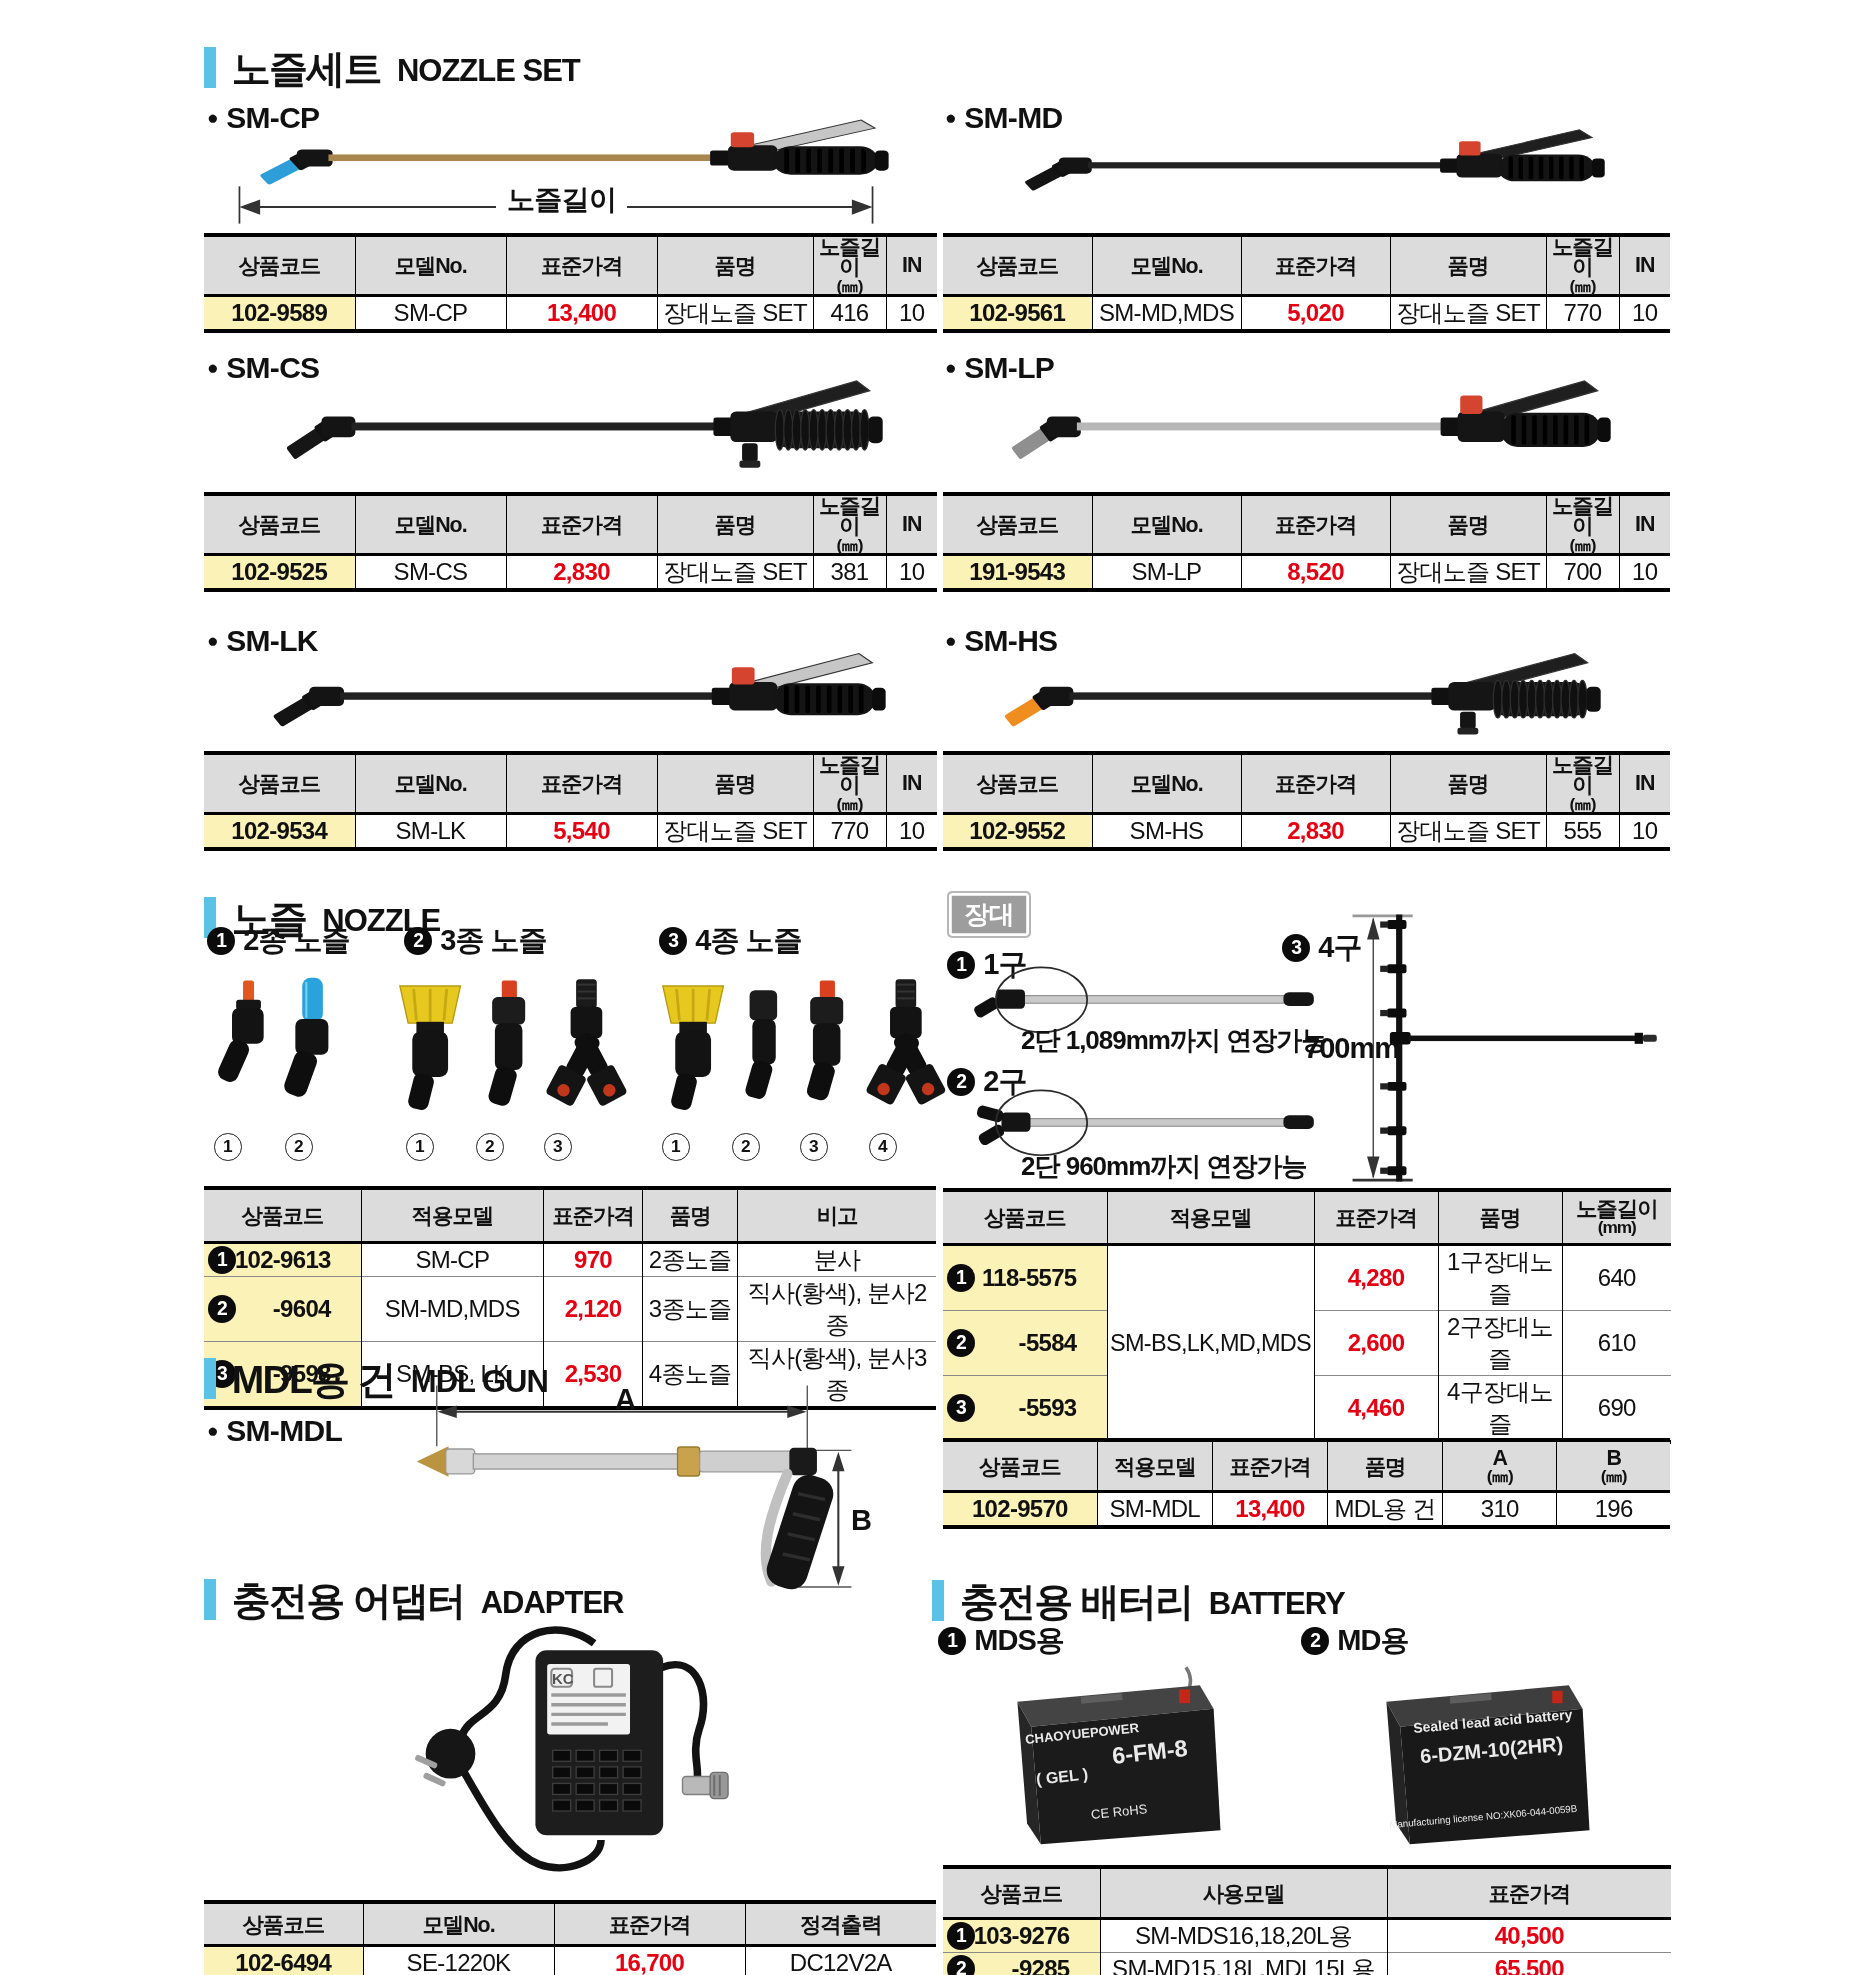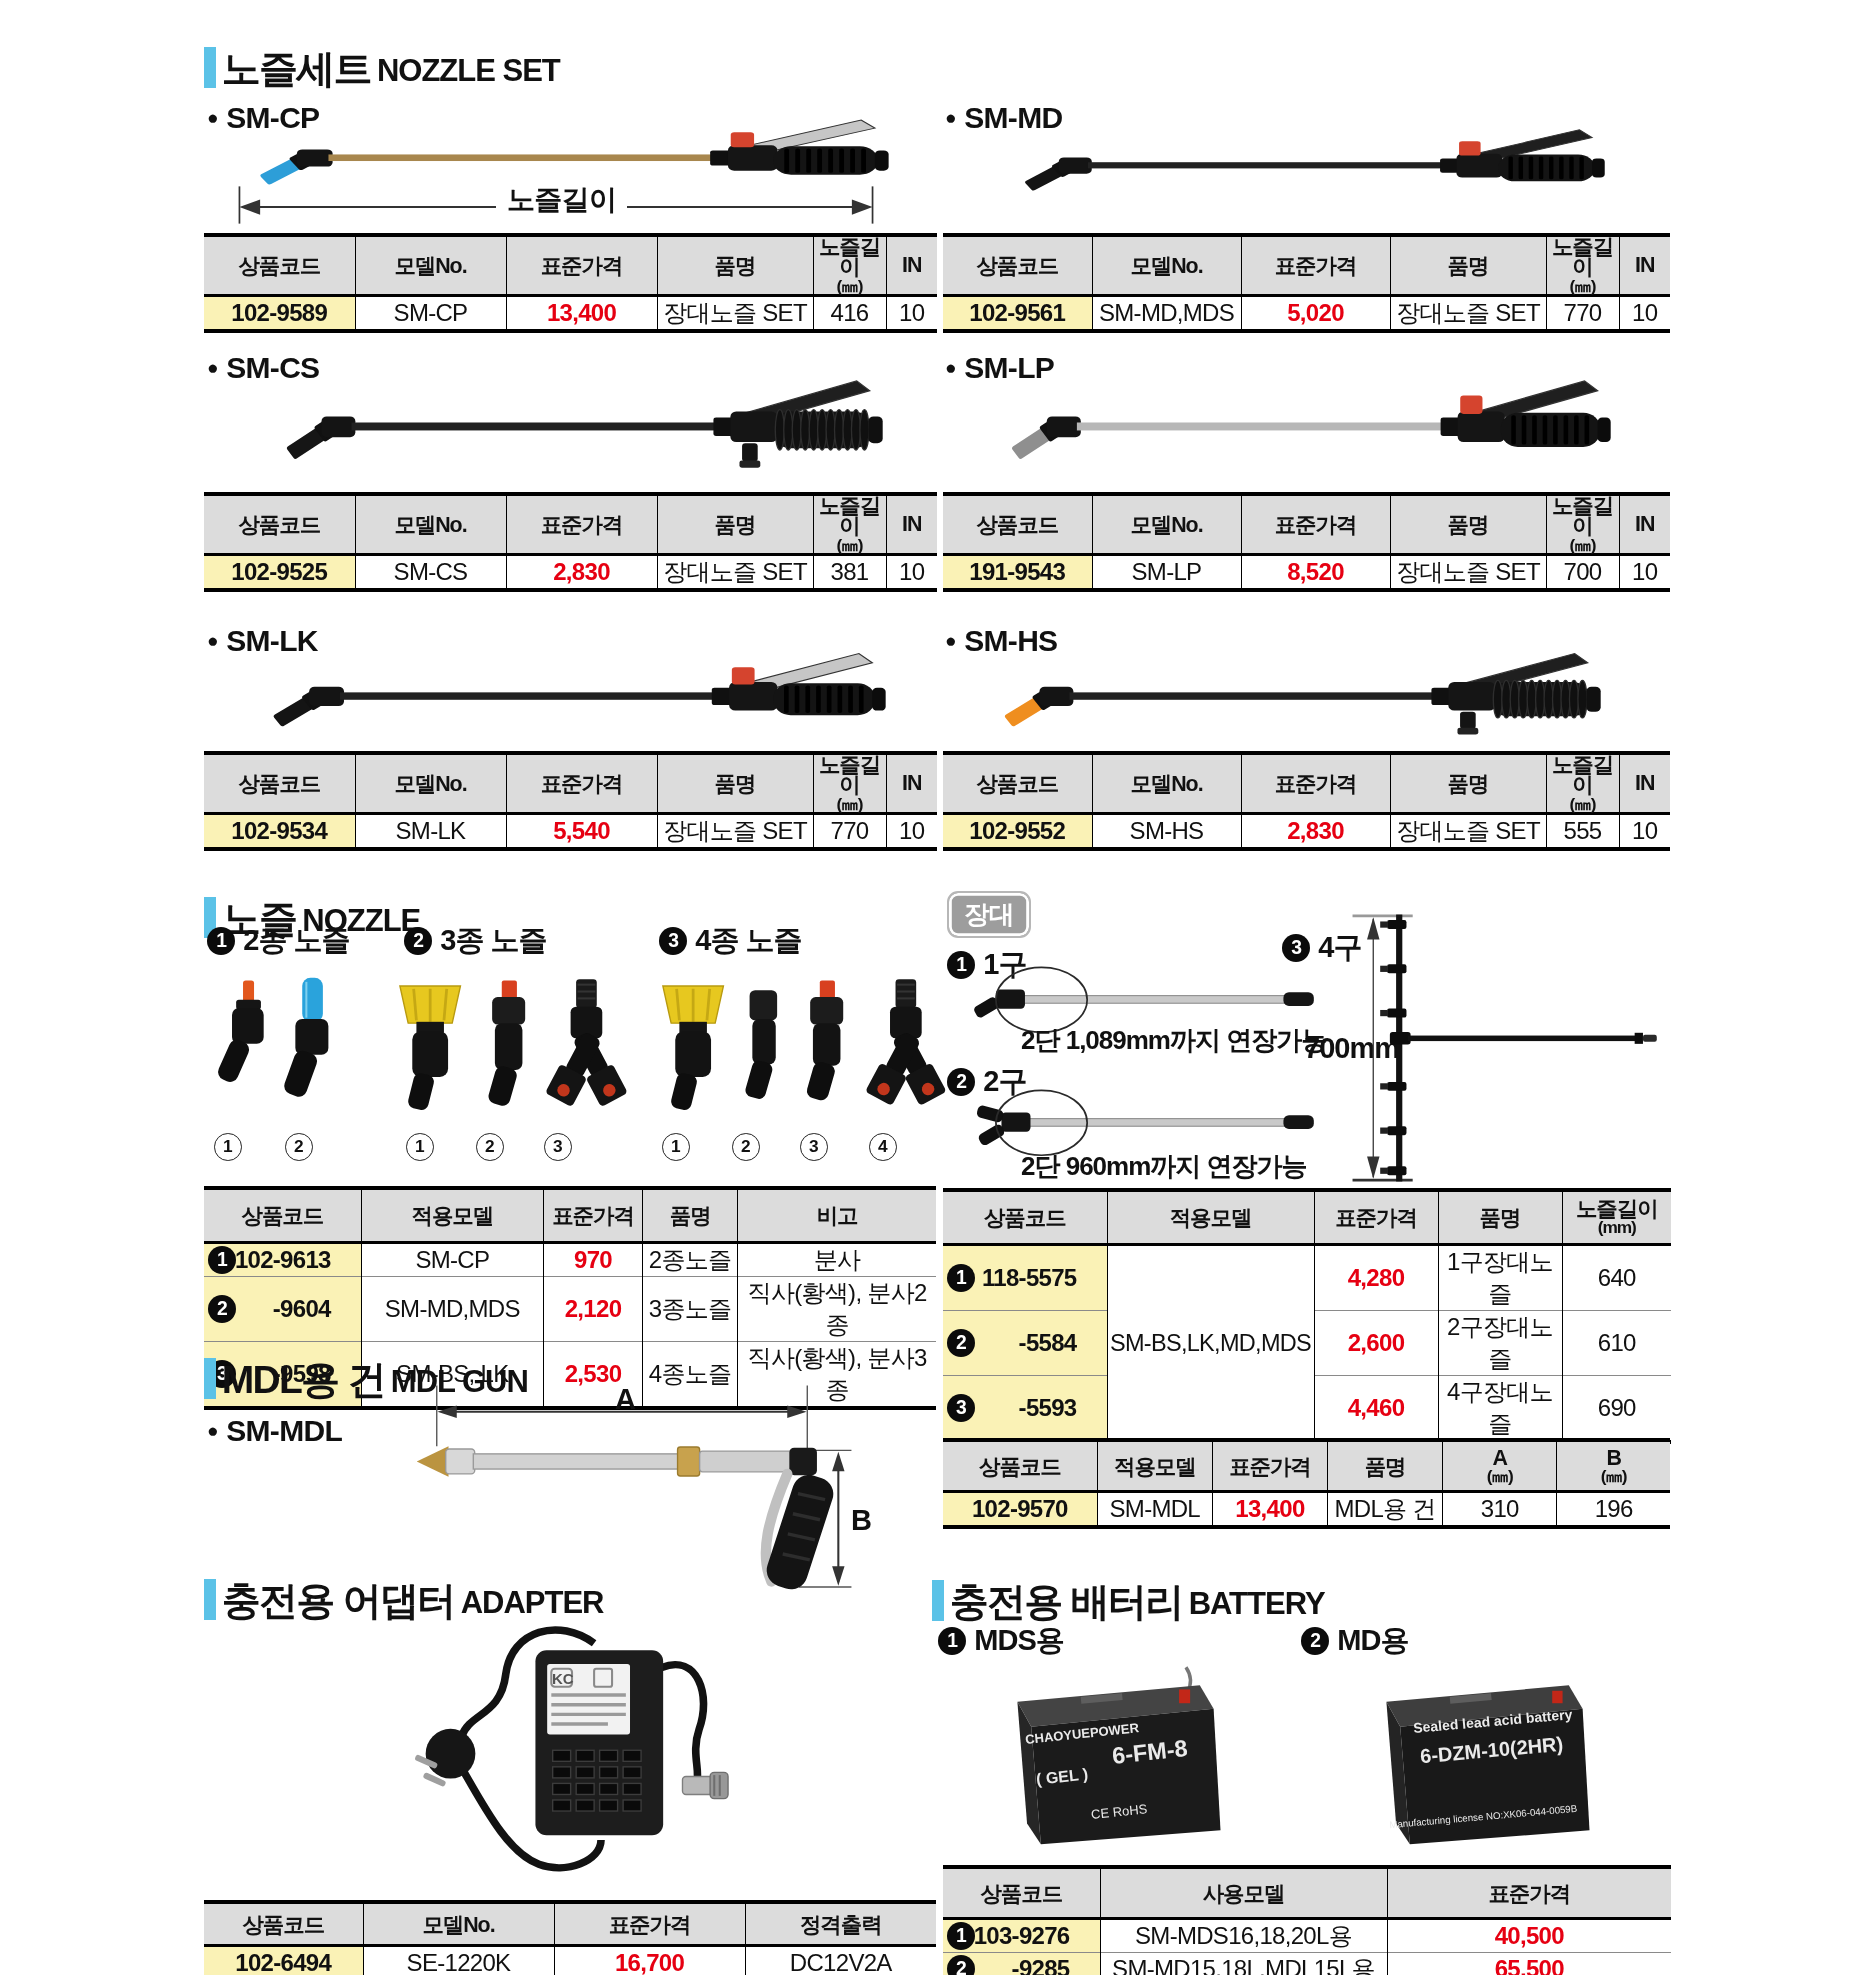--- a/index.html
+++ b/index.html
@@ -1,21 +1,21 @@
 <!DOCTYPE html>
 <html style="--accent: #5bc2e7; --price: #e60012; --hbg: #dcdcdc; --ybg: #faf2b6;font-size:11px"><head>
 <meta charset="utf-8">
 <style>
   :root{ --accent:#5bc2e7; --price:#e60012; --hbg:#dcdcdc; --ybg:#faf2b6; }
   html,body{margin:0;padding:0;}
   body{width:1873px;height:1975px;position:relative;background:#fff;overflow:hidden;
        font-family:"Liberation Sans","DejaVu Sans",sans-serif;color:#111;}
   .abs{position:absolute;}
   
-  .sec-h{position:absolute;display:flex;align-items:flex-end;gap:6px;}
+  .sec-h{position:absolute;display:flex;align-items:flex-end;gap:16px;}
   .sec-bar{width:11.7px;height:41px;background:var(--accent);}
   .sec-ko{font-size:39px;font-weight:800;letter-spacing:-1.7px;line-height:1;}
   .sec-en{font-size:31px;font-weight:700;letter-spacing:-1px;line-height:1;padding-bottom:2.1px;}
   
   .plabel{position:absolute;display:flex;align-items:center;gap:8.3px;font-size:30px;font-weight:700;letter-spacing:-0.7px;}
   .plabel .dot{font-size:19.3px;line-height:1;}
   
   .vlabel{position:absolute;display:flex;align-items:center;gap:8.3px;font-size:29px;font-weight:700;letter-spacing:-1px;}
   .cn{display:inline-flex;width:28px;height:28px;border-radius:50%;background:#0b0b0b;color:#fff;
       align-items:center;justify-content:center;font-size:19.3px;font-weight:700;flex:0 0 auto;}
@@ -36,21 +36,21 @@
   .t-b  thead th{height:48px;} .t-b  tbody td{height:30px;}
   td.code{background:var(--ybg);font-weight:600;}
   td.price{color:var(--price);font-weight:700;}
   td.rel{position:relative;}
   td.rel .cn{position:absolute;left:4.1px;top:50%;transform:translateY(-50%);}
   td.rel .cv{display:block;text-align:right;padding-right:30px;}
   .two{line-height:.95;} .two .l1{display:block;} .two .l2{display:block;font-size:17.3px;}
   
   .note{position:absolute;font-size:26px;font-weight:600;letter-spacing:-1px;white-space:nowrap;}
   .dimtext{position:absolute;font-size:28px;font-weight:600;background:#fff;padding:0 11px;letter-spacing:-0.7px;}
-  .badge{position:absolute;width:80px;height:43px;background:#9d9d9d;border:2.1px solid #b7b7b7;border-radius:11px;
+  .badge{position:absolute;width:80px;height:43px;background:#9d9d9d;border:2.1px solid #b7b7b7;border-radius:5px;
          box-shadow:inset 0 0 0 2.8px #fff;display:flex;align-items:center;justify-content:center;
          color:#fff;font-size:25.6px;font-weight:800;letter-spacing:-0.7px;}
   .ab{position:absolute;font-size:29px;font-weight:600;}
   .bt{position:absolute;color:#eaeaea;white-space:nowrap;}
   svg{display:block;}
 </style>
 </head>
 <body>
 
 <div class="sec-h" style="left:204px;top:47px">

